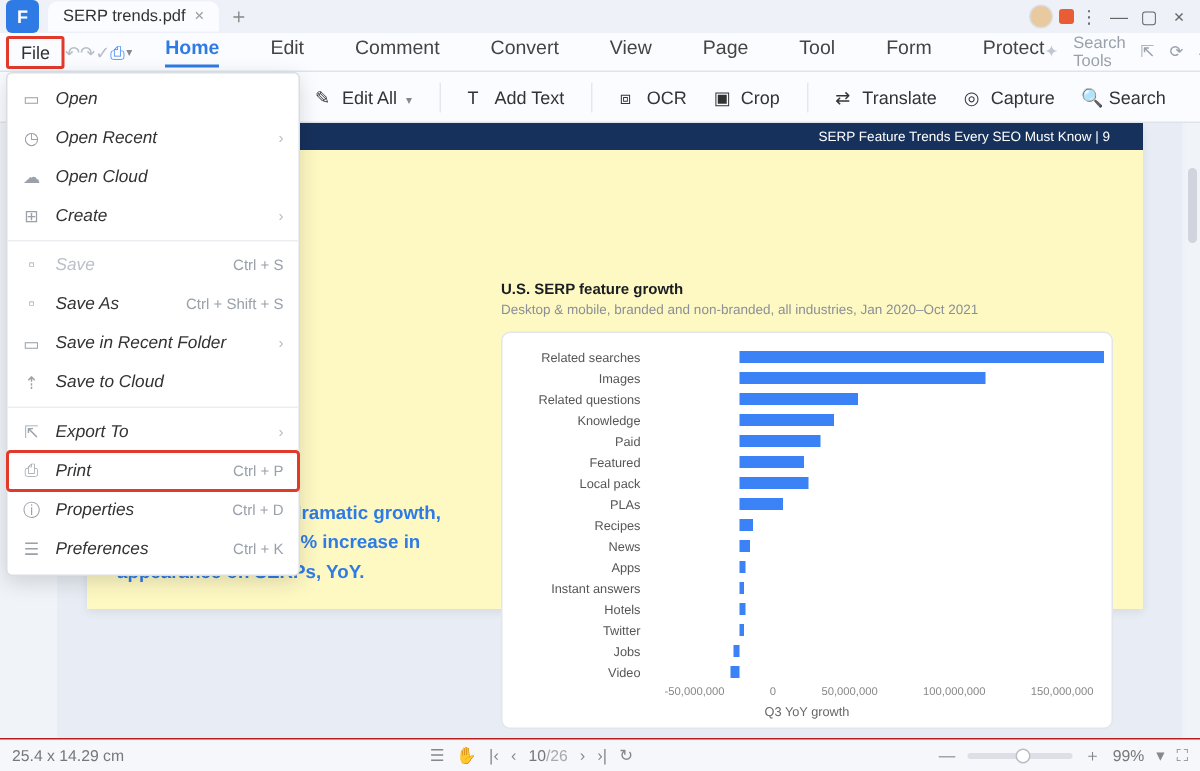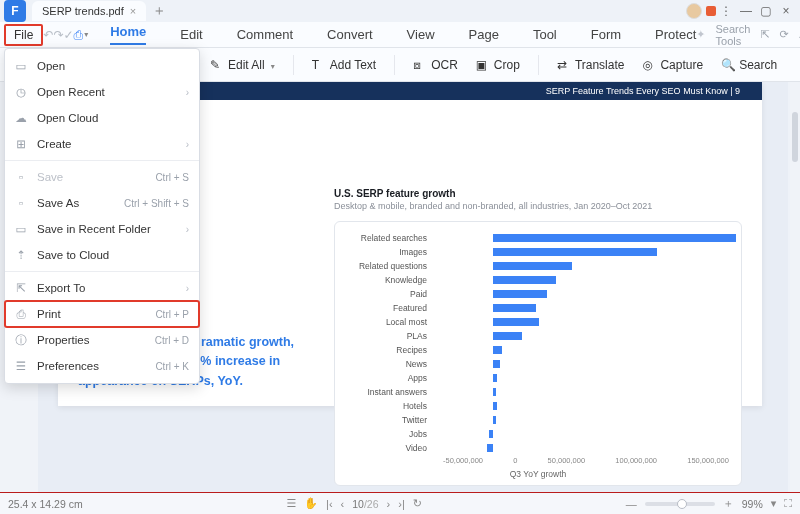--- a/index.html
+++ b/index.html
@@ -37,21 +37,21 @@
     padding: 0 4px; border-bottom: 1px solid #e0e4ea;
   }
   .file-btn {
     font-size: 12px; padding: 2px 8px; cursor: pointer;
     border: 2px solid #e13a2b; border-radius: 2px;
   }
   .mb-icon { width: 22px; height: 22px; display: flex; align-items: center; justify-content: center; color: #b7bdc6; }
   .print-ico-color { color: #3b82f6; }
   .mb-icon.drop::after { content: "▾"; font-size: 8px; color: #888; margin-left: 1px; }
   .mb-sep { width: 1px; height: 16px; background: #e0e4ea; margin: 0 6px; }
-  .top-menus { display: flex; align-items: center; gap: 34px; margin-left: 10px; }
+  .top-menus { display: flex; align-items: flex-start; gap: 34px; margin-left: 10px; }
   .top-menu { font-size: 13px; color: #444; cursor: pointer; }
   .top-menu.active { color: #2f7be6; font-weight: 600; border-bottom: 2px solid #2f7be6; padding-bottom: 4px; }
   .search-area { margin-left: auto; display: flex; align-items: center; gap: 10px; color: #9aa1ab; font-size: 11px; }
   .search-area .magic { color: #c1c6cf; }
   
   .toolbar {
     height: 34px; background: #fafcff; display: flex; align-items: center;
     padding-left: 210px; border-bottom: 1px solid #e0e4ea; gap: 18px;
   }
   .tool { display: flex; align-items: center; gap: 4px; font-size: 12px; color: #333; cursor: pointer; }
@@ -63,39 +63,39 @@
     position: absolute; top: 48px; left: 4px; width: 196px;
     background: #fff; border: 1px solid #d9dde4; border-radius: 4px;
     box-shadow: 0 4px 14px rgba(0,0,0,0.15); padding: 4px 0; z-index: 10;
   }
   .fm-item {
     display: flex; align-items: center; height: 26px; padding: 0 10px 0 8px;
     font-size: 11.5px; color: #333; gap: 8px; cursor: pointer;
   }
   .fm-item.disabled { color: #bcc0c8; }
   .fm-item .fm-ico { width: 16px; color: #9aa1ab; display: flex; justify-content: center; }
-  .fm-item .fm-label { flex: 1; }
+  .fm-item .fm-label { flex: 1; font-style: italic; }
   .fm-item .fm-sc { font-size: 10px; color: #9aa1ab; }
   .fm-item .fm-arrow { font-size: 10px; color: #b8bdc6; }
   .fm-sep { height: 1px; background: #ebedf1; margin: 3px 0; }
   .fm-item.highlight {
     outline: 2px solid #e13a2b; outline-offset: -1px; border-radius: 2px;
   }
   
   .docwrap {
     position: absolute; top: 82px; left: 38px; right: 12px; bottom: 22px;
     overflow: hidden; background: #e8edf5;
   }
   .leftrail {
     position: absolute; left: 0; top: 82px; bottom: 22px; width: 38px;
     background: #f0f3f8;
   }
   .page {
     position: absolute; left: 20px; top: 0; width: 704px; height: 324px;
-    background: #ffffff; box-shadow: 0 2px 6px rgba(0,0,0,0.08);
+    background: #fef9c3; box-shadow: 0 2px 6px rgba(0,0,0,0.08);
   }
   .page-head {
     height: 18px; background: #16315c; color: #fff; font-size: 9px;
     display: flex; align-items: center; justify-content: flex-end;
     padding: 0 22px 0 10px;
   }
   .page-body { display: flex; padding: 36px 20px 10px 20px; gap: 16px; }
   .textcol { width: 240px; font-size: 12.5px; color: #4a4f56; line-height: 1.55; }
   .textcol .bigblue { color: #2f7be6; font-weight: 600; }
   .textcol .linkblue { color: #2f7be6; }
@@ -344,21 +344,21 @@
                   <div class="bar" style="width: 54.2857px;"></div>
                 </div>
               </div>
               <div class="bar-row">
                 <div class="bar-label">Featured</div>
                 <div class="bar-track">
                   <div class="bar" style="width: 42.8571px;"></div>
                 </div>
               </div>
               <div class="bar-row">
-                <div class="bar-label">Local most</div>
+                <div class="bar-label">Local pack</div>
                 <div class="bar-track">
                   <div class="bar" style="width: 45.7143px;"></div>
                 </div>
               </div>
               <div class="bar-row">
                 <div class="bar-label">PLAs</div>
                 <div class="bar-track">
                   <div class="bar" style="width: 28.5714px;"></div>
                 </div>
               </div>

